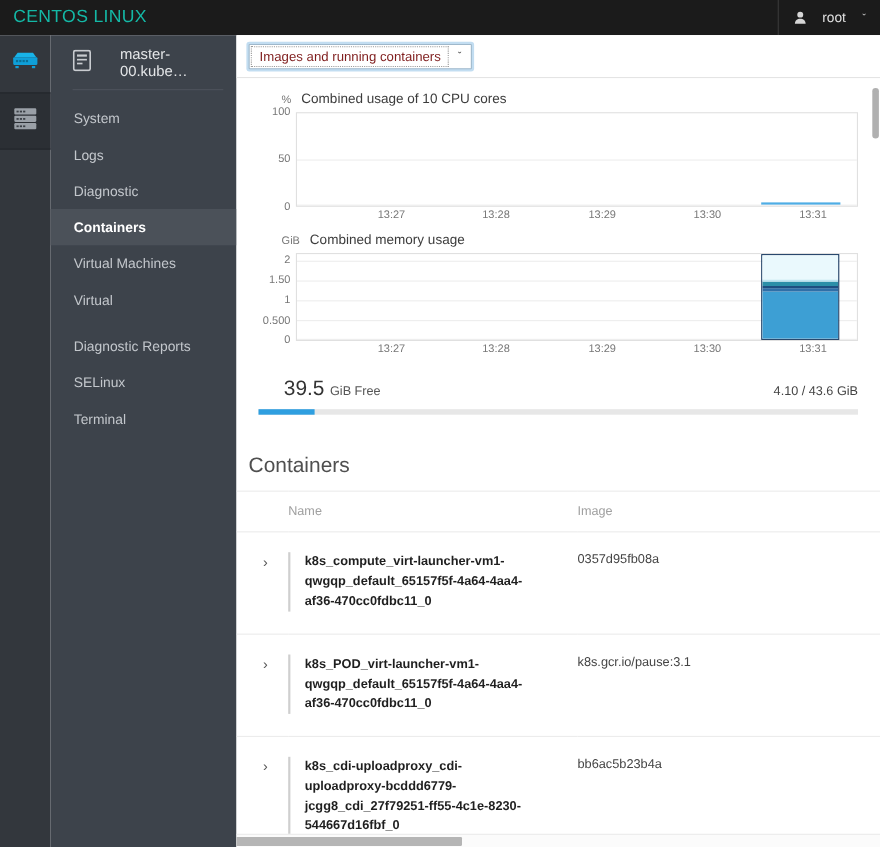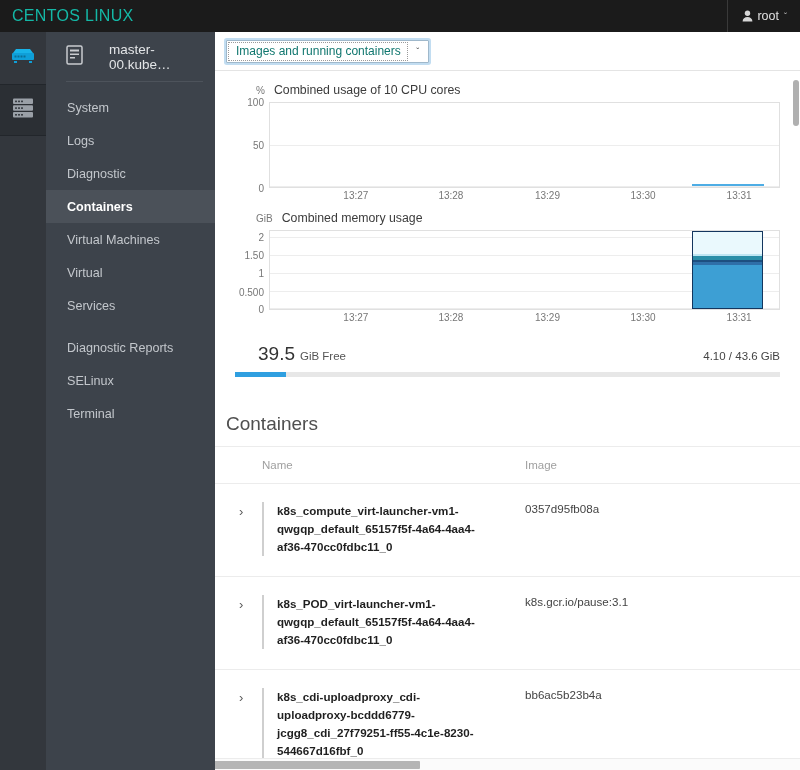--- a/index.html
+++ b/index.html
@@ -11,21 +11,21 @@
   .app { position: relative; width: 800px; height: 770px; }
 
   
   .topbar {
     position: absolute; top: 0; left: 0; width: 800px; height: 32px;
     background: #1b1b1b; color: #e6e6e6;
     display: flex; align-items: center; justify-content: space-between;
   }
   .brand { font-size: 16px; letter-spacing: .3px; padding-left: 12px; color: #14b8a6; }
   .userbox {
-    display: flex; align-items: center; gap: 4px; height: 32px;
+    display: flex; align-items: center; gap: 14px; height: 32px;
     padding: 0 13px 0 14px; font-size: 12.5px; color: #e0e0e0;
     border-left: 1px solid #3a3a3a;
   }
   .user-ico { width: 11px; height: 12px; display: block; }
   .caret { font-size: 9px; opacity: .85; margin-left: 1px; }
 
   
   .rail {
     position: absolute; top: 32px; left: 0; width: 46px; height: 738px;
     background: #33373d;
@@ -62,21 +62,21 @@
     display: flex; align-items: center; gap: 11px; padding-left: 11px;
     background: #fff;
   }
   .sel-wrap {
     position: relative; height: 23px;
     border: 1px solid #9fb8cb; border-radius: 1px;
     box-shadow: 0 0 0 2px rgba(120,180,225,.45);
     background: #fff; display: flex; align-items: center;
   }
   .sel-txt {
-    font-size: 12px; color: #0f766e; padding: 0 6px 0 7px;
+    font-size: 12px; color: #7f1d1d; padding: 0 6px 0 7px;
     border: 1px dotted #9a9a9a; height: 19px; display: flex; align-items: center;
     margin: 0 0 0 1px;
   }
   .sel-arrow { width: 20px; text-align: center; font-size: 9px; color: #444; }
   .filter {
     width: 165px; height: 23px; border: 1px solid #bdbdbd; border-radius: 1px;
     font-size: 12px; padding: 0 7px; color: #333;
     font-family: "Liberation Sans", sans-serif; background: #fff;
   }
   .filter::placeholder { color: #9a9a9a; font-style: italic; }
@@ -234,23 +234,20 @@
         <span>Diagnostic</span>
       </div>
       <div class="nav-item sel">
         <span>Containers</span>
       </div>
       <div class="nav-item">
         <span>Virtual Machines</span>
       </div>
       <div class="nav-item">
         <span>Virtual</span>
-      </div>
-      <div class="nav-item">
-        <span>Services</span>
       </div>
       <div class="nav-gap"></div>
       <div class="nav-item">
         <span>Diagnostic Reports</span>
       </div>
       <div class="nav-item">
         <span>SELinux</span>
       </div>
       <div class="nav-item">
         <span>Terminal</span>

